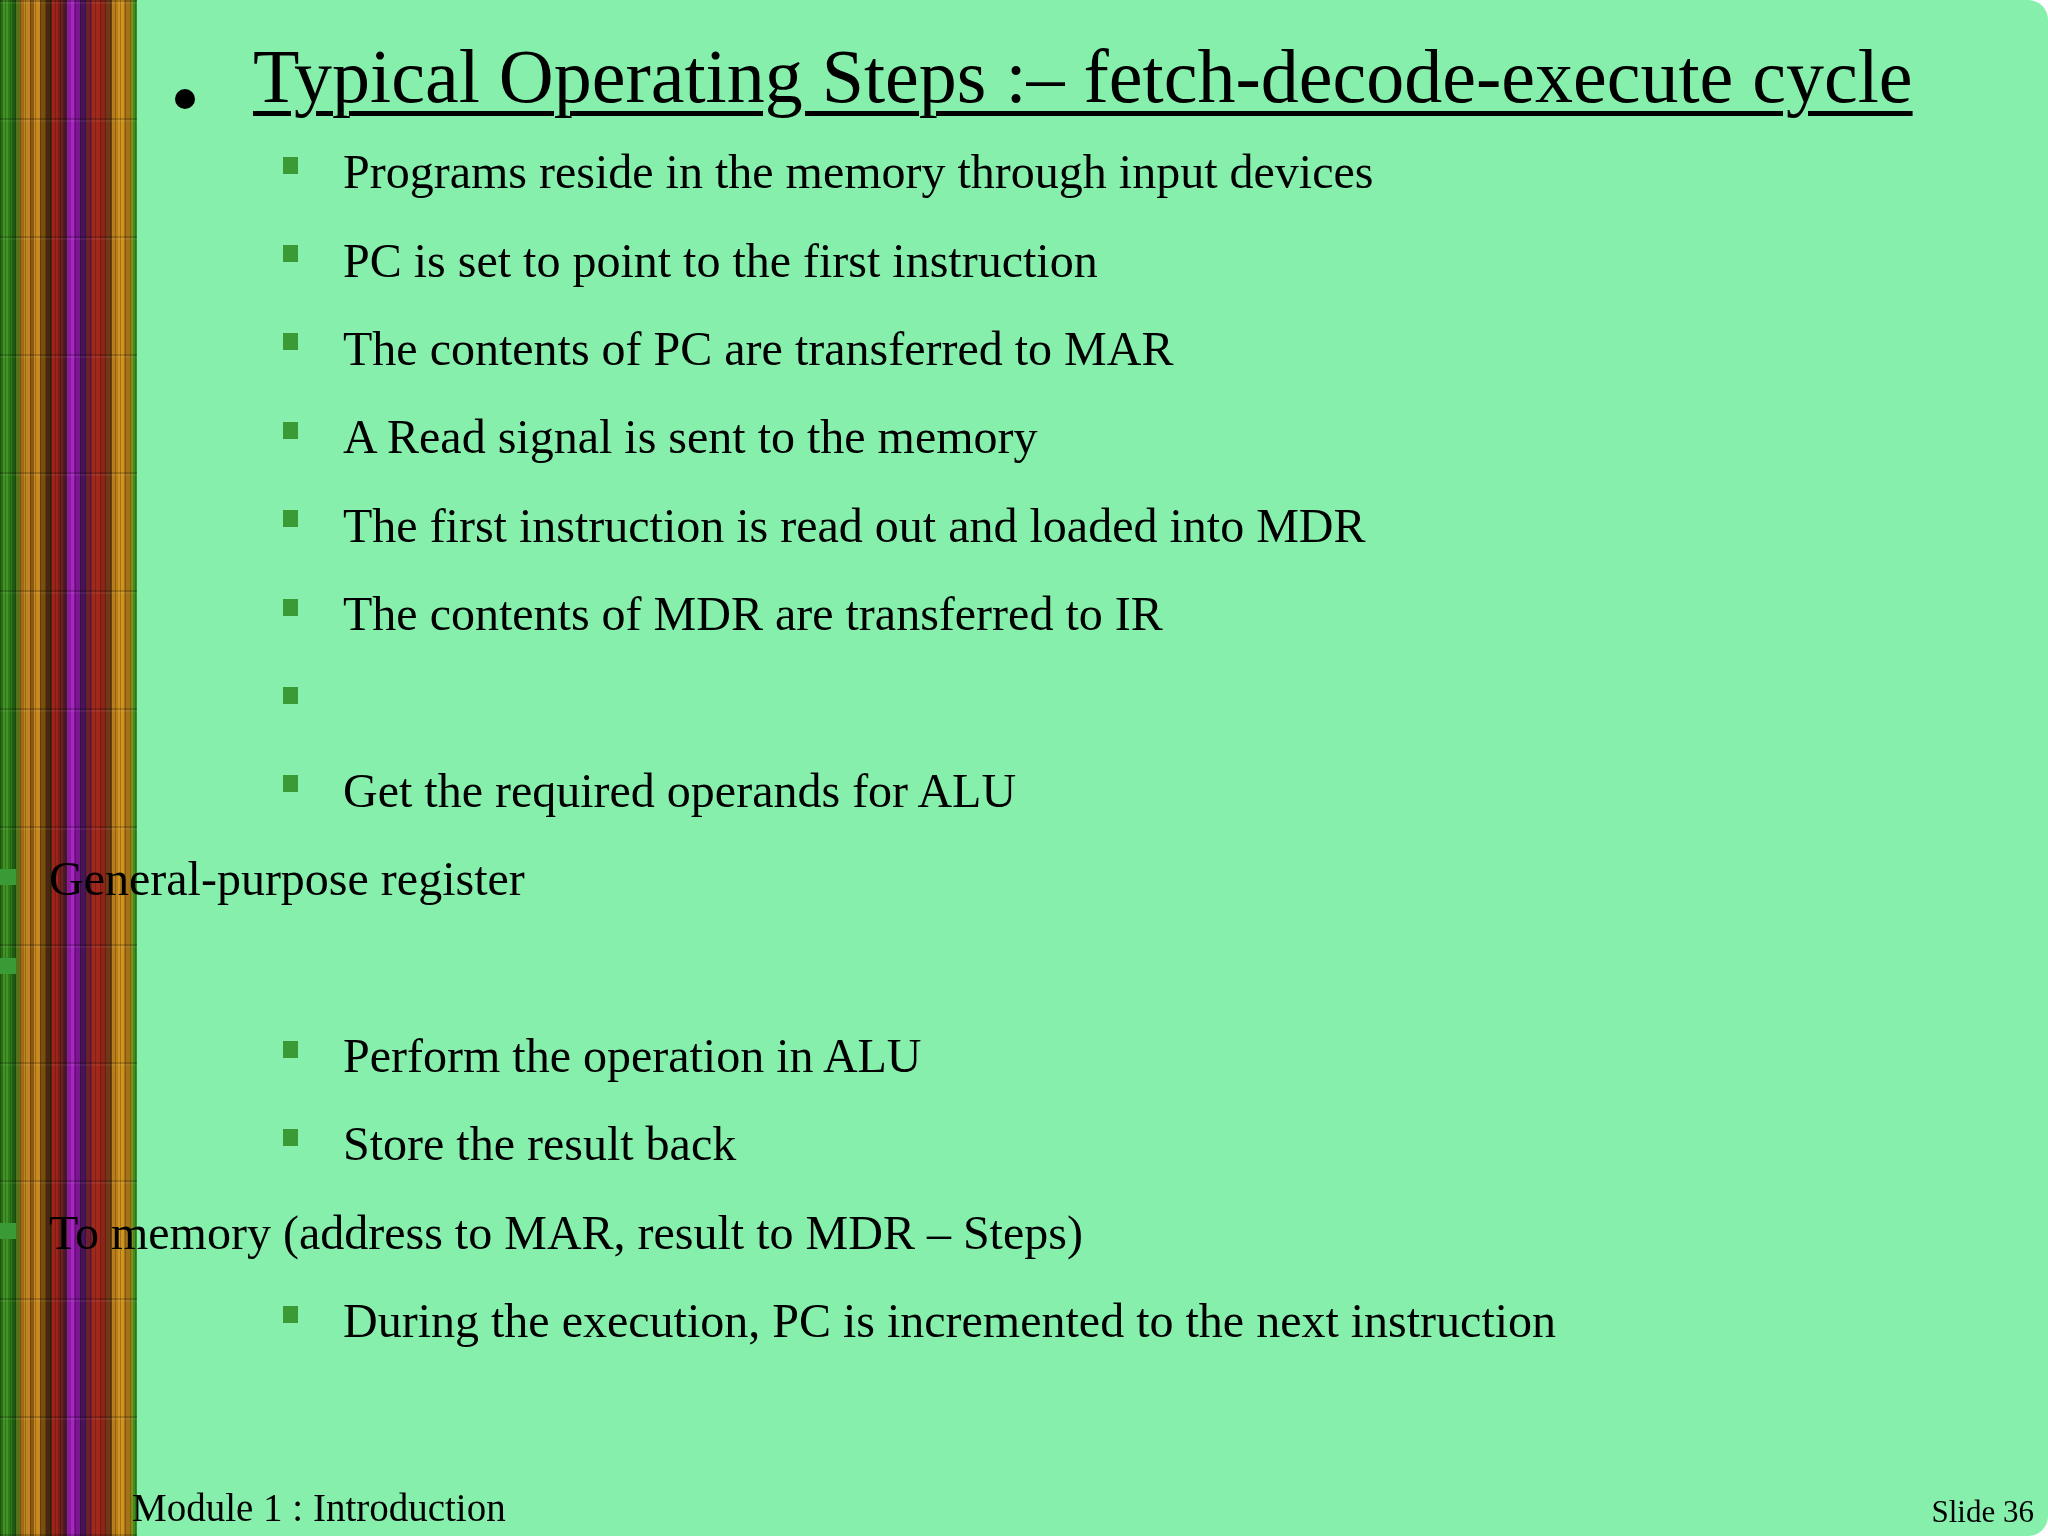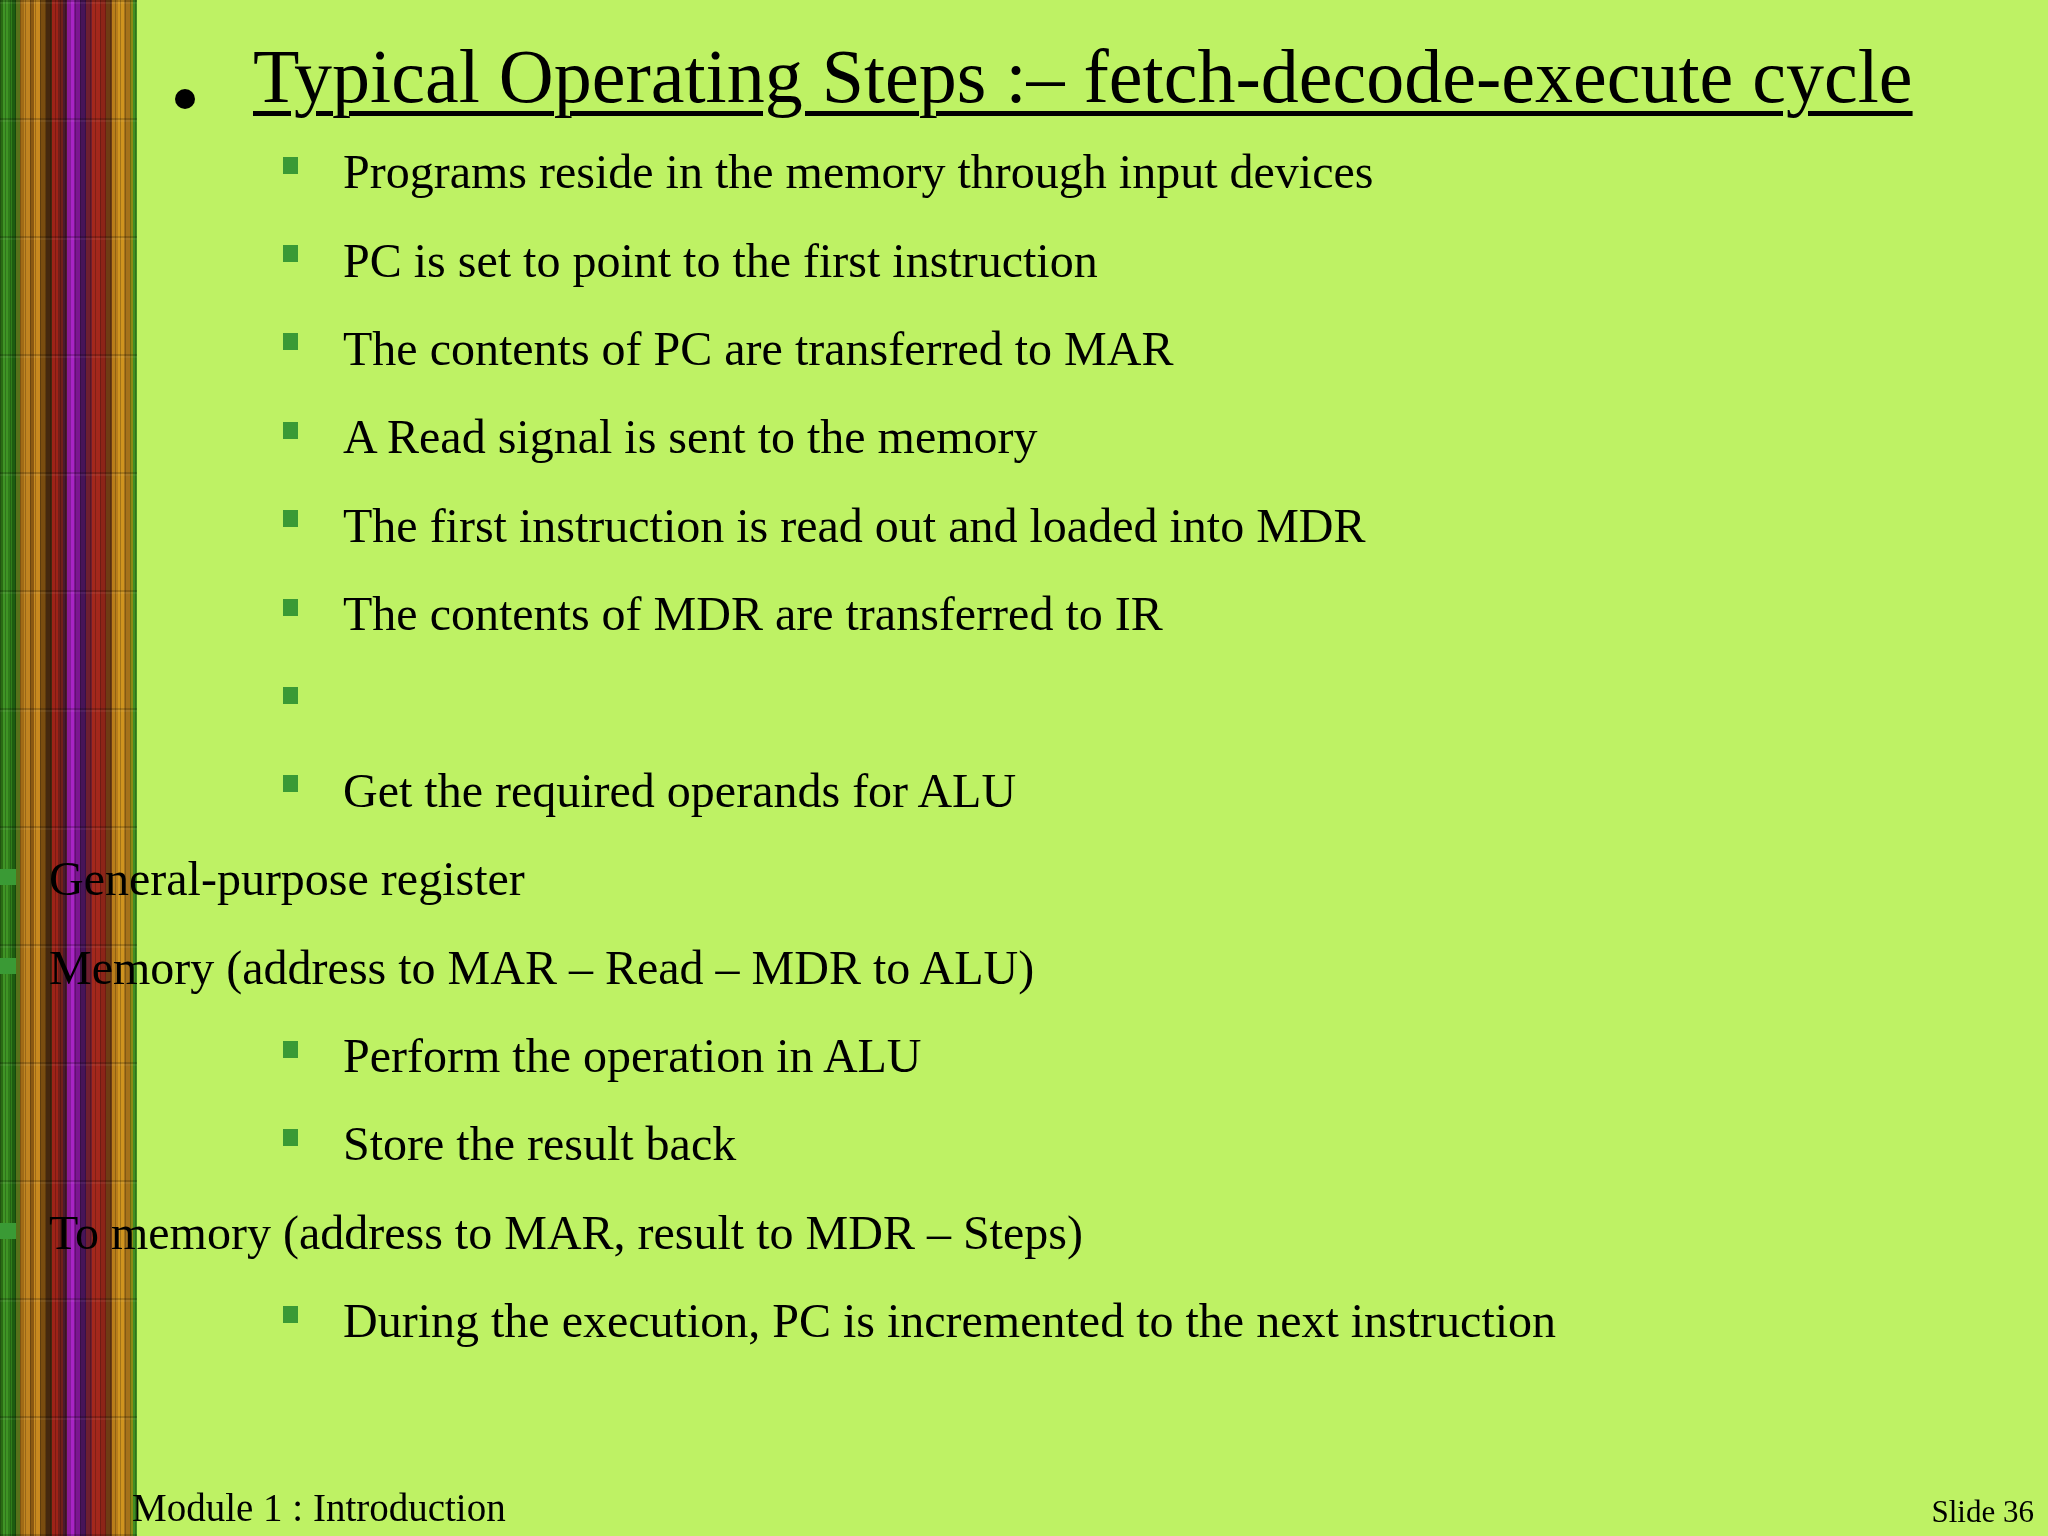--- a/index.html
+++ b/index.html
@@ -6,21 +6,22 @@
     margin: 0; padding: 0;
     width: 2048px; height: 1536px;
     overflow: hidden;
     background: #ffffff;
     font-family: "Liberation Serif", "DejaVu Serif", serif;
     color: #000000;
   }
   .slide {
     position: relative;
     width: 2048px; height: 1536px;
-    background: #bef264;
+    background: #86efac;
+    border-radius: 20px;
   }
   
   .band {
     position: absolute;
     left: 0; top: 0; bottom: 0;
     width: 137px;
     background:
       repeating-linear-gradient(180deg,
         rgba(0,0,0,0.18) 0px, rgba(0,0,0,0.18) 2px,
         rgba(255,255,255,0.05) 2px, rgba(255,255,255,0.05) 4px,
@@ -173,21 +174,20 @@
       <div class="row l1">
         <span class="sq" style="background: rgb(58, 154, 53);"></span>
         <span class="txt">Get the required operands for ALU</span>
       </div>
       <div class="row l2">
         <span class="sq" style="background: rgb(58, 154, 53);"></span>
         <span class="txt">General-purpose register</span>
       </div>
       <div class="row l2">
         <span class="sq" style="background: rgb(58, 154, 53);"></span>
-        <span class="txt">Memory (address to MAR – Read – MDR to ALU)</span>
       </div>
       <div class="row l1">
         <span class="sq" style="background: rgb(58, 154, 53);"></span>
         <span class="txt">Perform the operation in ALU</span>
       </div>
       <div class="row l1">
         <span class="sq" style="background: rgb(58, 154, 53);"></span>
         <span class="txt">Store the result back</span>
       </div>
       <div class="row l2">

